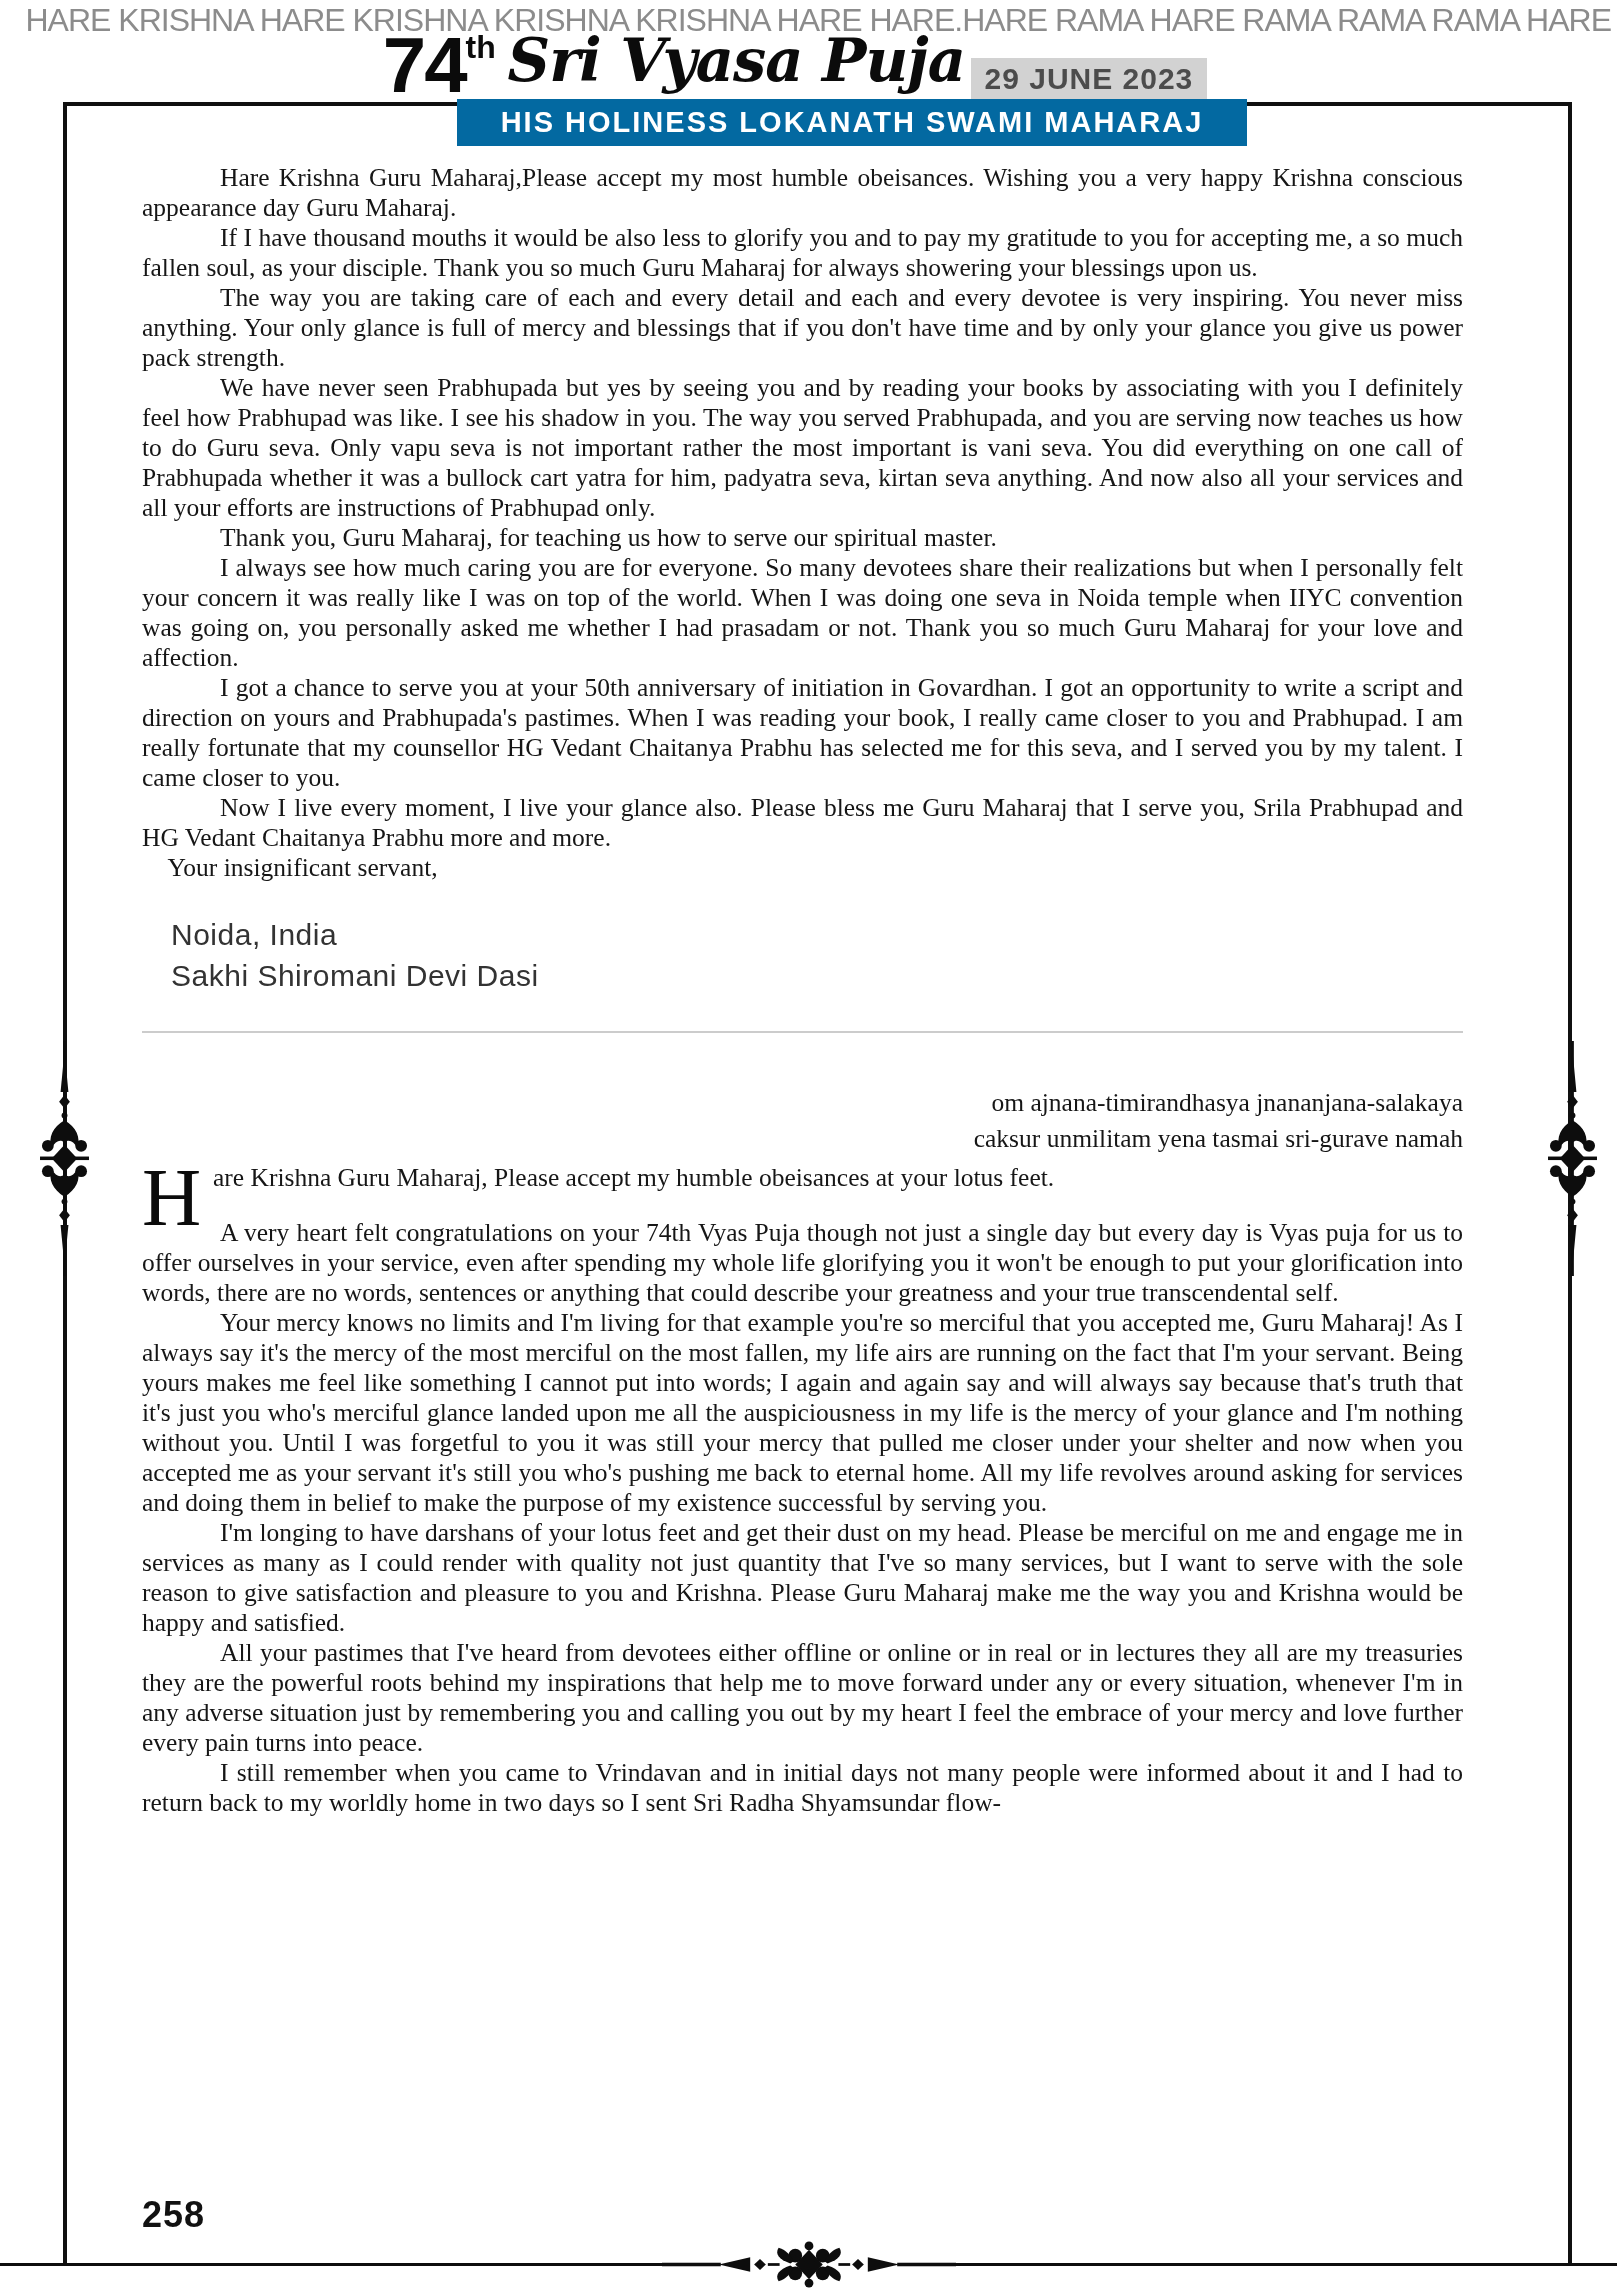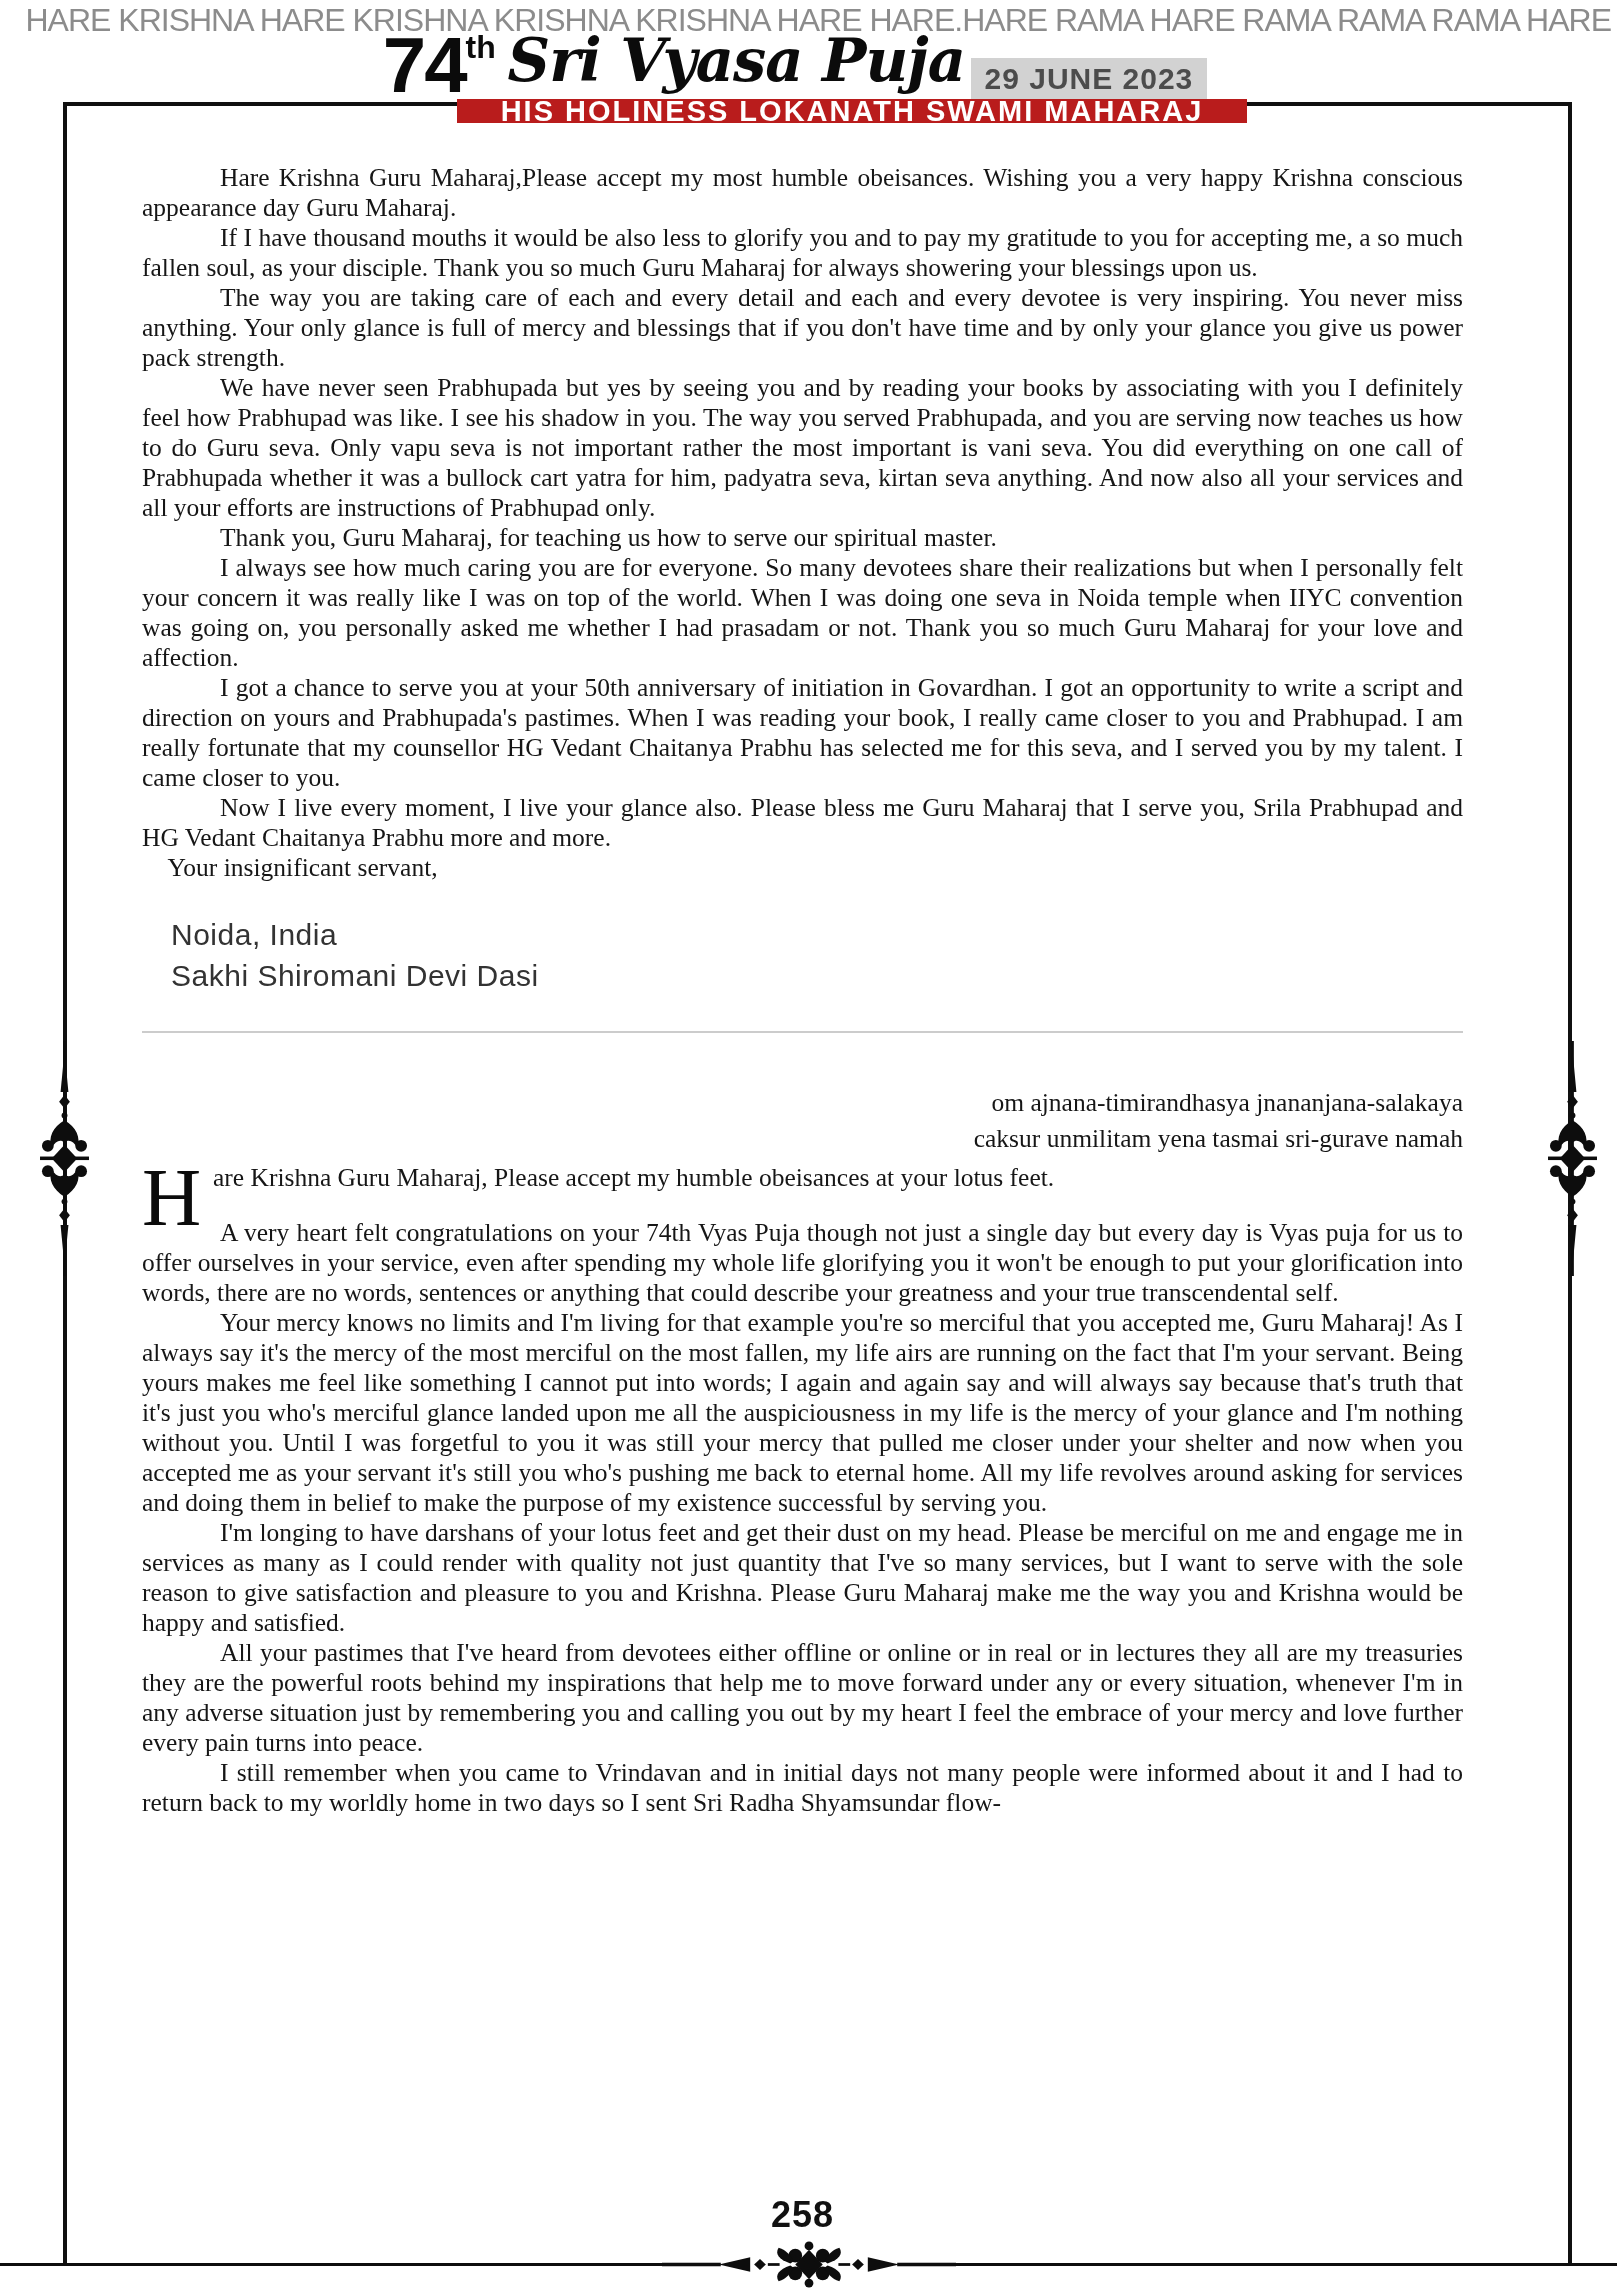--- a/index.html
+++ b/index.html
@@ -19,21 +19,21 @@
   .date-badge{font-family:"Liberation Sans",sans-serif;font-weight:700;font-size:30px;color:#4c4c4c;
               background:#d2d2d2;padding:3.9px 13.7px 5.9px;margin-left:5.9px;letter-spacing:1px;
               align-self:flex-end;position:relative;top:-2px;}
 
   
   .frame-top{position:absolute;left:63px;top:102px;width:1509px;height:3.9px;background:#101010;}
   .frame-left{position:absolute;left:63px;top:102px;width:3.9px;height:2162px;background:#101010;}
   .frame-right{position:absolute;left:1568px;top:102px;width:3.9px;height:2162px;background:#101010;}
 
   
-  .banner{position:absolute;left:457px;top:99px;width:790px;height:24px;background:#b91c1c;
+  .banner{position:absolute;left:457px;top:99px;width:790px;height:47px;background:#0369a1;
           display:flex;align-items:center;justify-content:center;}
   .banner span{font-family:"Liberation Sans",sans-serif;font-weight:700;font-size:29px;color:#ffffff;
                letter-spacing:2px;white-space:nowrap;}
 
   
   .orn{position:absolute;width:55px;height:235px;}
   .orn-left{left:37px;top:1041px;}
   .orn-right{left:1545px;top:1041px;}
 
   
@@ -43,21 +43,21 @@
   .closing{margin:0;text-indent:25.5px;}
   .signature{margin-top:31px;margin-left:29px;font-family:"Liberation Sans",sans-serif;
              font-size:30px;line-height:41px;color:#333333;letter-spacing:0.5px;text-align:left;}
   .divider{margin-top:35px;height:2px;background:#cccccc;}
   .verse{margin-top:52px;line-height:36px;text-align:right;}
   .dropline{position:relative;margin:5.9px 0 0 0;padding-left:71px;}
   .dropcap{position:absolute;left:0;top:-5.9px;font-size:82px;line-height:1;color:#0b0b0b;}
   .after-drop{margin-top:25.5px;}
 
   
-  .pagenum{position:absolute;left:142px;top:2194px;width:1321px;text-align:center;
+  .pagenum{position:absolute;left:142px;top:2194px;width:1321px;text-align:left;
            font-family:"Liberation Sans",sans-serif;font-weight:700;font-size:36px;
            letter-spacing:1px;color:#111111;}
   .bottom-rule{position:absolute;left:0;top:2237px;width:1617px;height:55px;display:flex;align-items:center;}
   .rule-line{flex:1;height:3.9px;background:#0d0d0d;}
   .bottom-orn{width:294px;height:55px;flex:0 0 auto;}
 </style>
 </head>
 <body>
 
 <div class="page">

